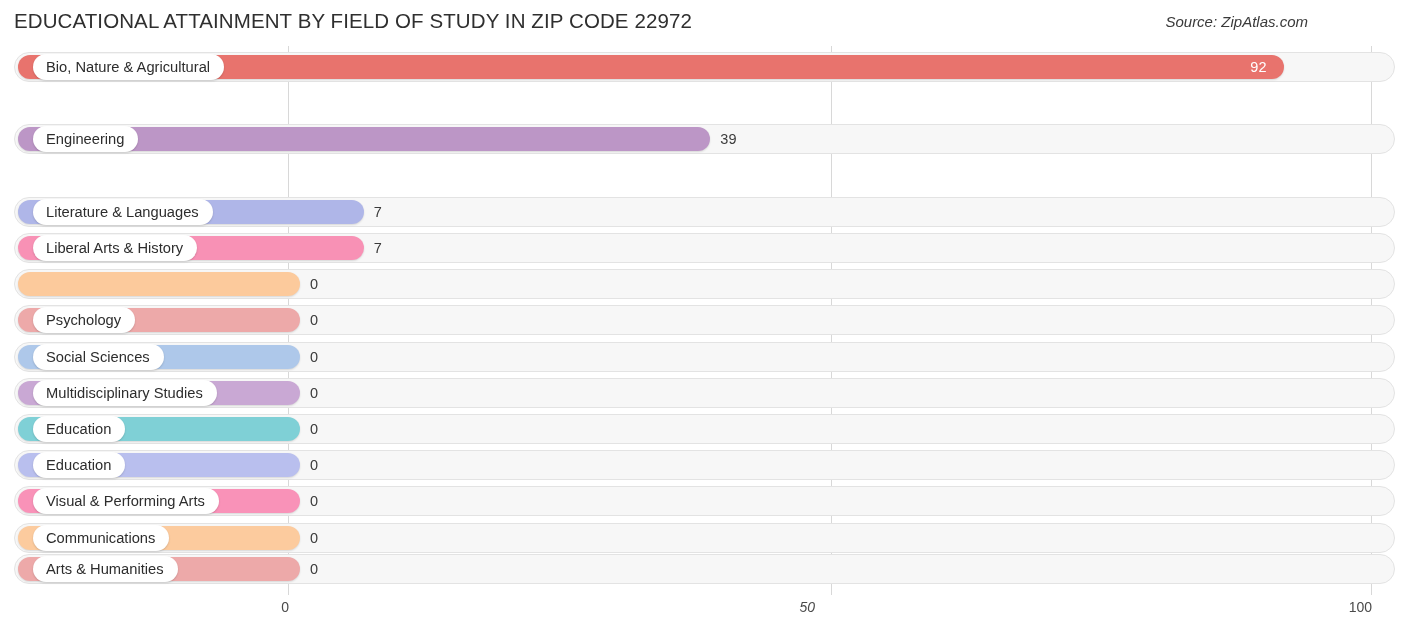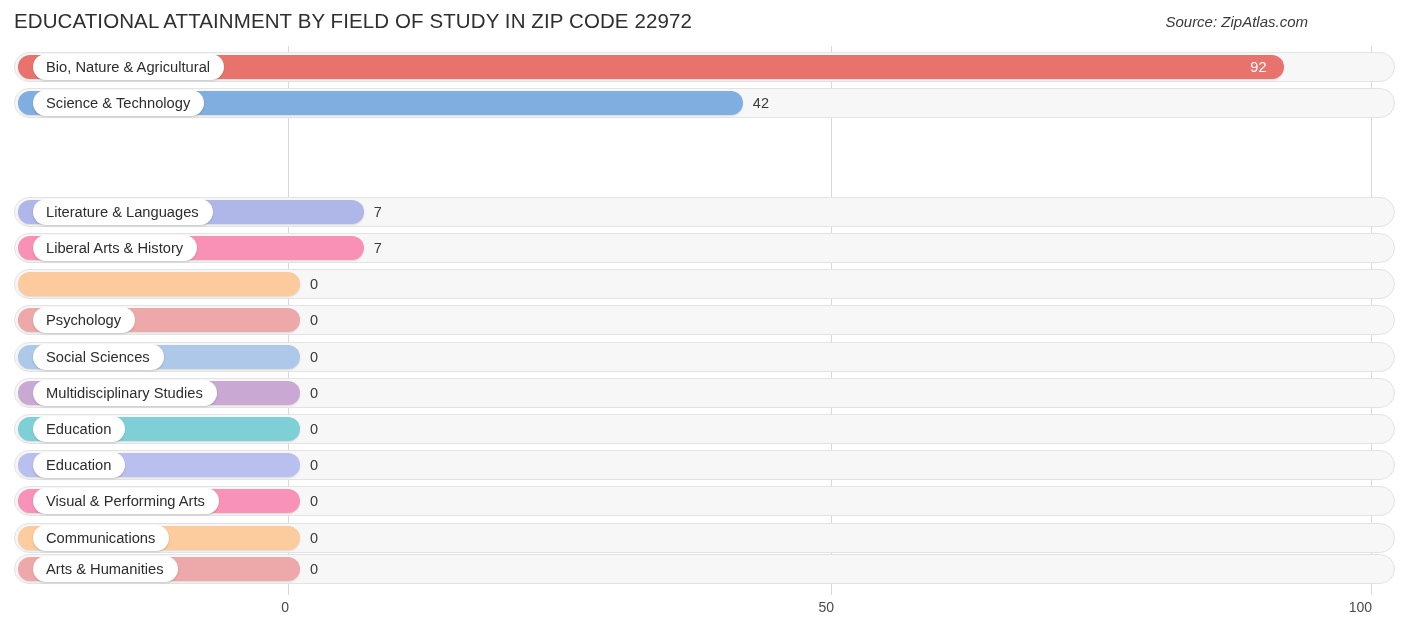--- a/index.html
+++ b/index.html
@@ -144,25 +144,25 @@
 <div class="plot" id="plot">
   <div class="gridline g0"></div>
   <div class="gridline g50"></div>
   <div class="gridline g100"></div>
 <div class="row" style="top: 6px;">
       <div class="track"></div>
       <div class="bar" style="width: 1266.36px; background: rgb(232, 115, 109);"></div>
       <div class="labelpill">Bio, Nature &amp; Agricultural</div>
       <div class="value inside" style="left: 1236.36px;">92</div>
     </div>
-    <div class="row" style="top: 42.2px;">
-      <div class="track"></div>
-      <div class="bar" style="width: 724.86px; background: rgb(128, 174, 224);"></div>
-      <div class="labelpill">Science &amp; Technology</div>
-      <div class="value outside" style="left: 738.86px;">42</div>
+    <div class="row" style="top: 78.4px;">
+      <div class="track"></div>
+      <div class="bar" style="width: 692.37px; background: rgb(188, 150, 198);"></div>
+      <div class="labelpill">Engineering</div>
+      <div class="value outside" style="left: 706.37px;">39</div>
     </div>
     <div class="row" style="top: 150.8px;">
       <div class="track"></div>
       <div class="bar" style="width: 345.81px; background: rgb(175, 182, 232);"></div>
       <div class="labelpill">Literature &amp; Languages</div>
       <div class="value outside" style="left: 359.81px;">7</div>
     </div>
     <div class="row" style="top: 187px;">
       <div class="track"></div>
       <div class="bar" style="width: 345.81px; background: rgb(248, 145, 181);"></div>
@@ -219,15 +219,15 @@
     <div class="row" style="top: 508px;">
       <div class="track"></div>
       <div class="bar" style="width: 282px; background: rgb(237, 169, 169);"></div>
       <div class="labelpill">Arts &amp; Humanities</div>
       <div class="value outside" style="left: 296px;">0</div>
     </div>
   </div>
 
 <div class="axis" id="axis">
     <div class="tick" style="left: 289px;">0</div>
-    <div class="tick" style="left: 834px;">50</div>
+    <div class="tick" style="left: 815px; font-style: italic;">50</div>
     <div class="tick" style="left: 1372px;">100</div>
   </div>
 
 </body></html>

